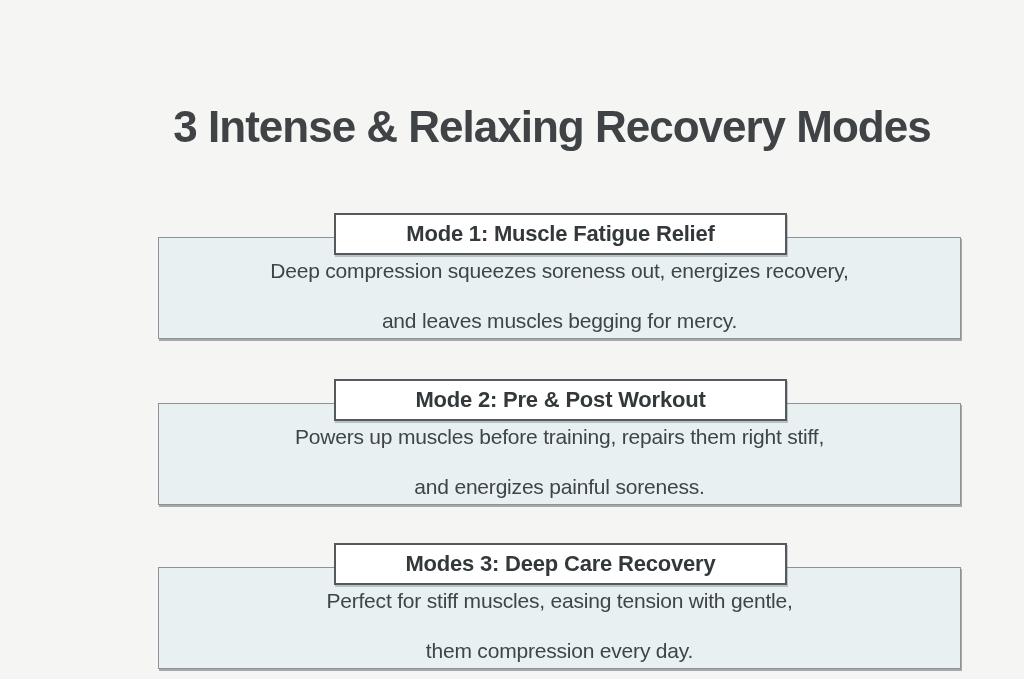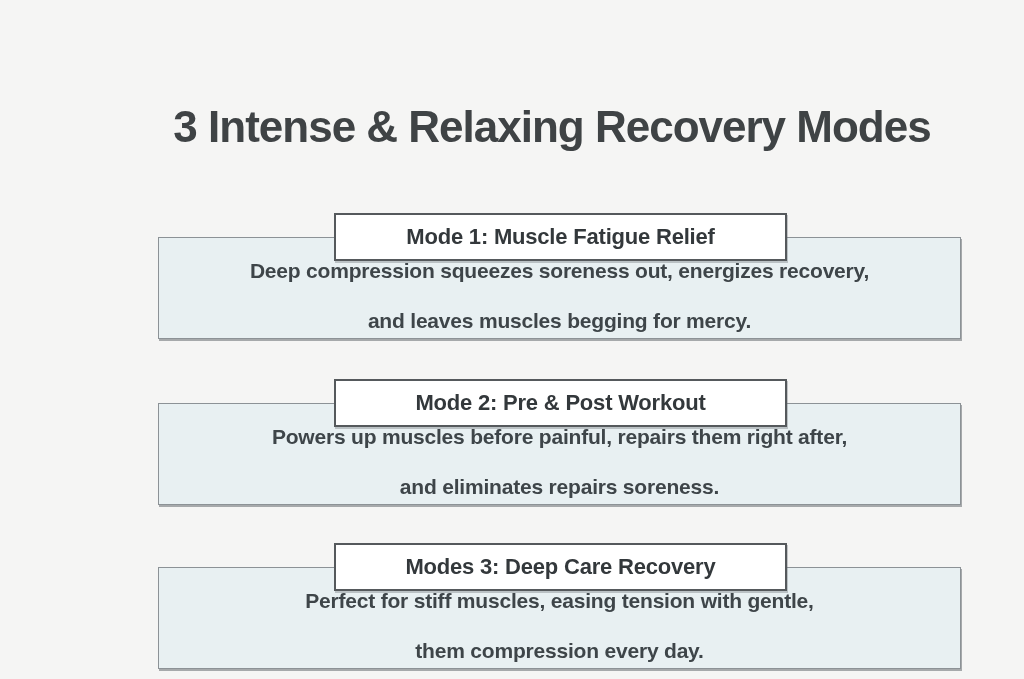--- a/index.html
+++ b/index.html
@@ -53,42 +53,41 @@
     flex-direction: column;
     align-items: center;
     justify-content: center;
     padding-top: 20px;
   }
   .mode-header {
     position: absolute;
     top: 0;
     left: 286px;
     width: 453px;
-    height: 48px;
+    height: 42px;
     background: var(--header-fill);
     border: 2px solid var(--header-border);
     box-shadow: 1px 2px 0 rgba(100,106,112,0.35);
     display: flex;
     align-items: center;
     justify-content: center;
     z-index: 2;
   }
   .mode-header .header-label {
     font-size: 22px;
     font-weight: bold;
     color: var(--header-text);
     letter-spacing: -0.2px;
   }
   .body-line {
     font-size: 21px;
     line-height: 26px;
     color: var(--body-text);
     text-align: center;
     letter-spacing: -0.2px;
-    font-weight: bold;
   }
 </style>
 </head>
 <body>
 
 <div class="stage">
 
   <h1 class="page-title">3 Intense &amp; Relaxing Recovery Modes</h1>
 
   <div class="mode-card card-0">
@@ -96,22 +95,22 @@
       <div class="body-line">Deep compression squeezes soreness out, energizes recovery,</div>
       <div class="body-line">and leaves muscles begging for mercy.</div>
     </div>
     <div class="mode-header">
       <span class="header-label">Mode 1: Muscle Fatigue Relief</span>
     </div>
   </div>
 
   <div class="mode-card card-1">
     <div class="mode-panel">
-      <div class="body-line">Powers up muscles before painful, repairs them right after,</div>
-      <div class="body-line">and eliminates repairs soreness.</div>
+      <div class="body-line">Powers up muscles before training, repairs them right stiff,</div>
+      <div class="body-line">and energizes painful soreness.</div>
     </div>
     <div class="mode-header">
       <span class="header-label">Mode 2: Pre &amp; Post Workout</span>
     </div>
   </div>
 
   <div class="mode-card card-2">
     <div class="mode-panel">
       <div class="body-line">Perfect for stiff muscles, easing tension with gentle,</div>
       <div class="body-line">them compression every day.</div>

